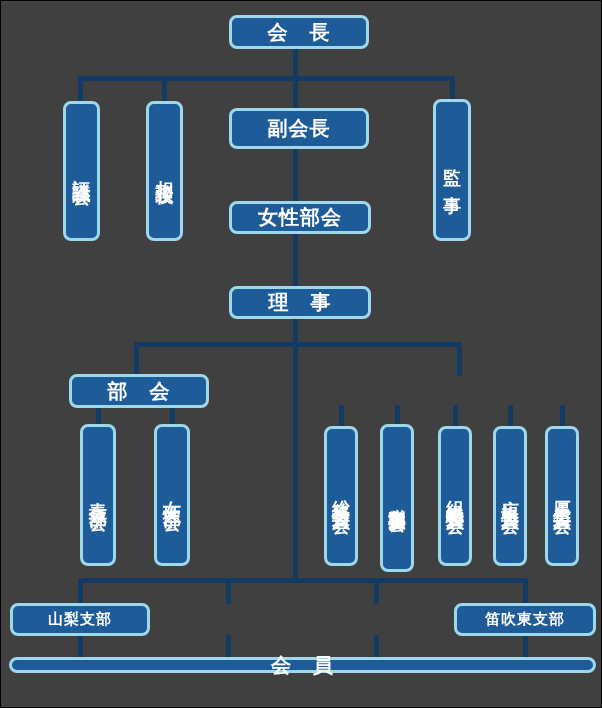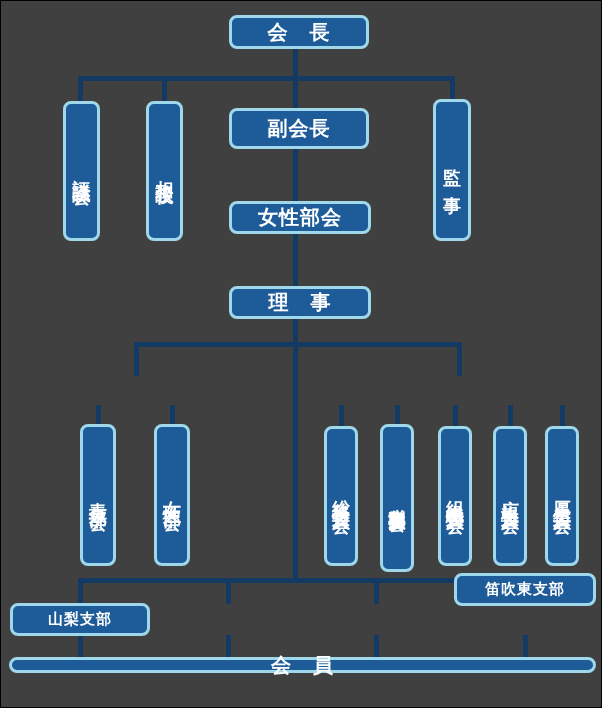--- a/index.html
+++ b/index.html
@@ -76,28 +76,29 @@
   <div class="ln" style="left:522px; top:634px; width:5px;   height:24px"></div>
 
   <div class="hbox" style="left:228px; top:14px;  width:140px; height:34px">会　長</div>
   <div class="hbox" style="left:228px; top:107px; width:140px; height:41px">副会長</div>
   <div class="vbox" style="left:62px;  top:100px; width:37px;  height:140px">評議会</div>
   <div class="vbox" style="left:145px; top:100px; width:37px;  height:140px">相談役</div>
   <div class="vbox" style="left:432px; top:98px;  width:38px;  height:142px">監　事</div>
   <div class="hbox" style="left:228px; top:200px; width:142px; height:33px">女性部会</div>
   <div class="hbox" style="left:228px; top:285px; width:142px; height:33px">理　事</div>
 
+  <div class="hbox" style="left:68px;  top:373px; width:140px; height:34px">部　会</div>
 
   <div class="vbox" style="left:79px;  top:423px; width:36px;  height:142px">青年部会</div>
   <div class="vbox" style="left:153px; top:423px; width:36px;  height:142px">女性部会</div>
 
   <div class="vbox" style="left:323px; top:425px; width:34px; height:140px">総務委員会</div>
   <div class="vbox tight" style="left:379px; top:423px; width:34px; height:148px">税制事業委員会</div>
   <div class="vbox" style="left:437px; top:425px; width:34px; height:140px">組織委員会</div>
   <div class="vbox" style="left:492px; top:425px; width:34px; height:140px">広報委員会</div>
   <div class="vbox" style="left:544px; top:425px; width:34px; height:140px">厚生委員会</div>
 
   <div class="hbox small" style="left:9px;   top:602px; width:140px; height:33px">山梨支部</div>
-  <div class="hbox small" style="left:453px; top:572px; width:142px; height:33px">笛吹東支部</div>
+  <div class="hbox small" style="left:453px; top:602px; width:142px; height:33px">笛吹東支部</div>
 
   <div class="hbox" style="left:8px; top:656px; width:587px; height:16px">会　員</div>
 
 </div>
 
 </body></html>

